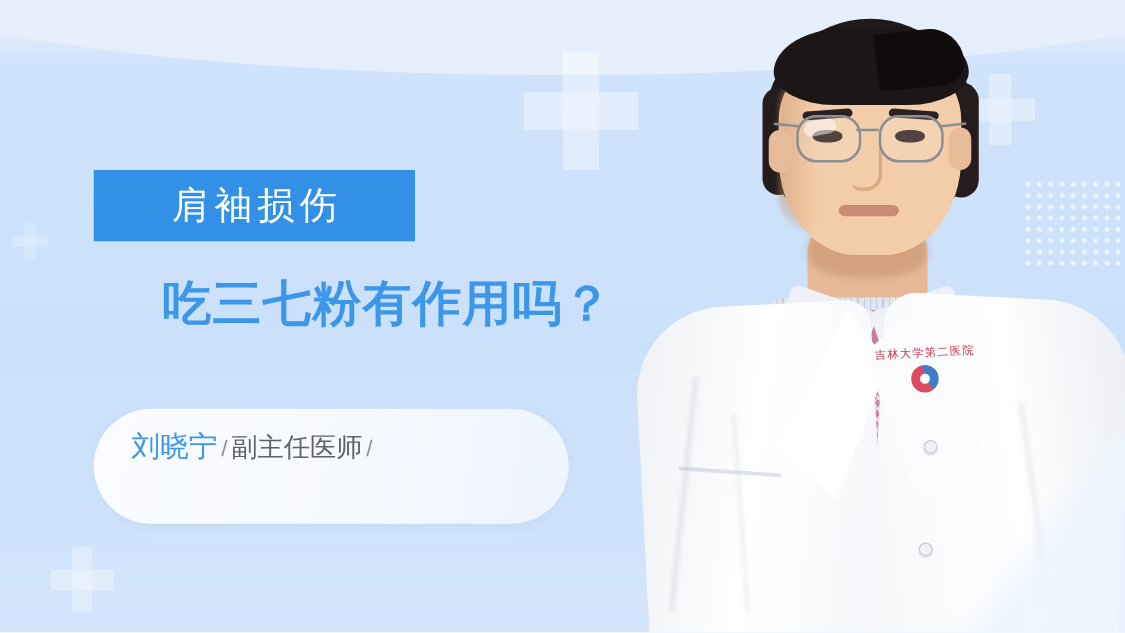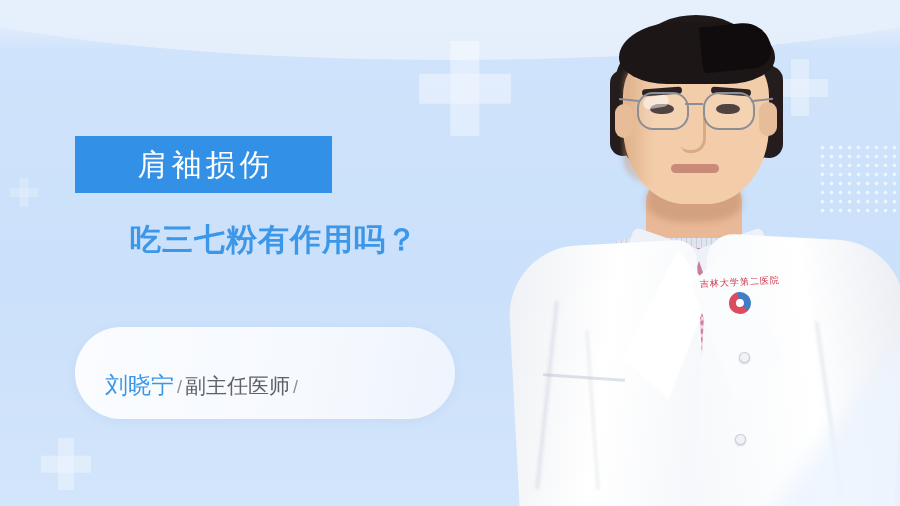--- a/index.html
+++ b/index.html
@@ -518,21 +518,21 @@
     letter-spacing: 4px;
     line-height: 1;
     padding-left: 4px;
   }
 
   .headline {
     position: absolute;
     left: 130px;
     top: 222px;
     color: #3d97e8;
-    font-size: 31px;
+    font-size: 39px;
     font-weight: bold;
     letter-spacing: 1px;
     line-height: 1.15;
     white-space: nowrap;
   }
 
   .doc-card {
     position: absolute;
     left: 75px;
     top: 327px;
@@ -540,21 +540,20 @@
     height: 92px;
     background: linear-gradient(100deg, #fafcff 0%, #f6f9fe 60%, #eef4fd 100%);
     border-radius: 46px 46px 46px 46px;
     box-shadow: 0 2px 10px rgba(120, 155, 205, 0.12);
   }
   .doc-card-inner {
     position: absolute;
     left: 30px;
     top: 16px;
     right: 14px;
-    margin-top: 28px;
   }
   .doc-line-1 {
     font-size: 21px;
     line-height: 28px;
     color: #5f6268;
     white-space: nowrap;
   }
   .doc-name {
     color: #3d97e8;
     font-size: 23px;

